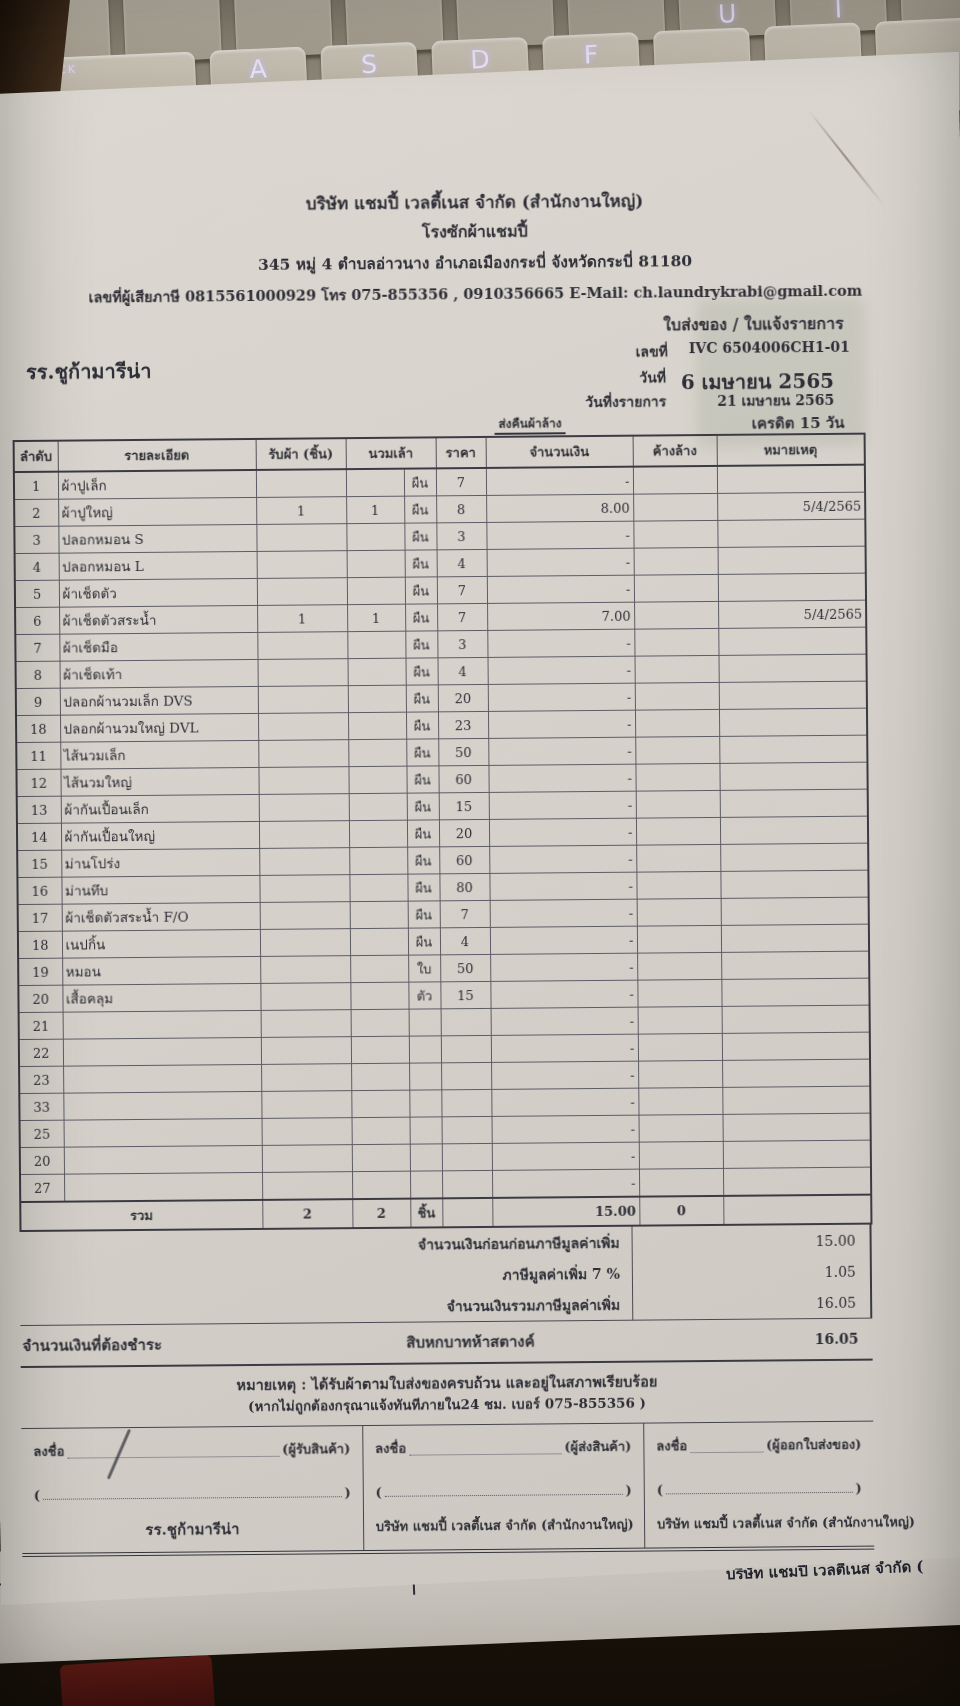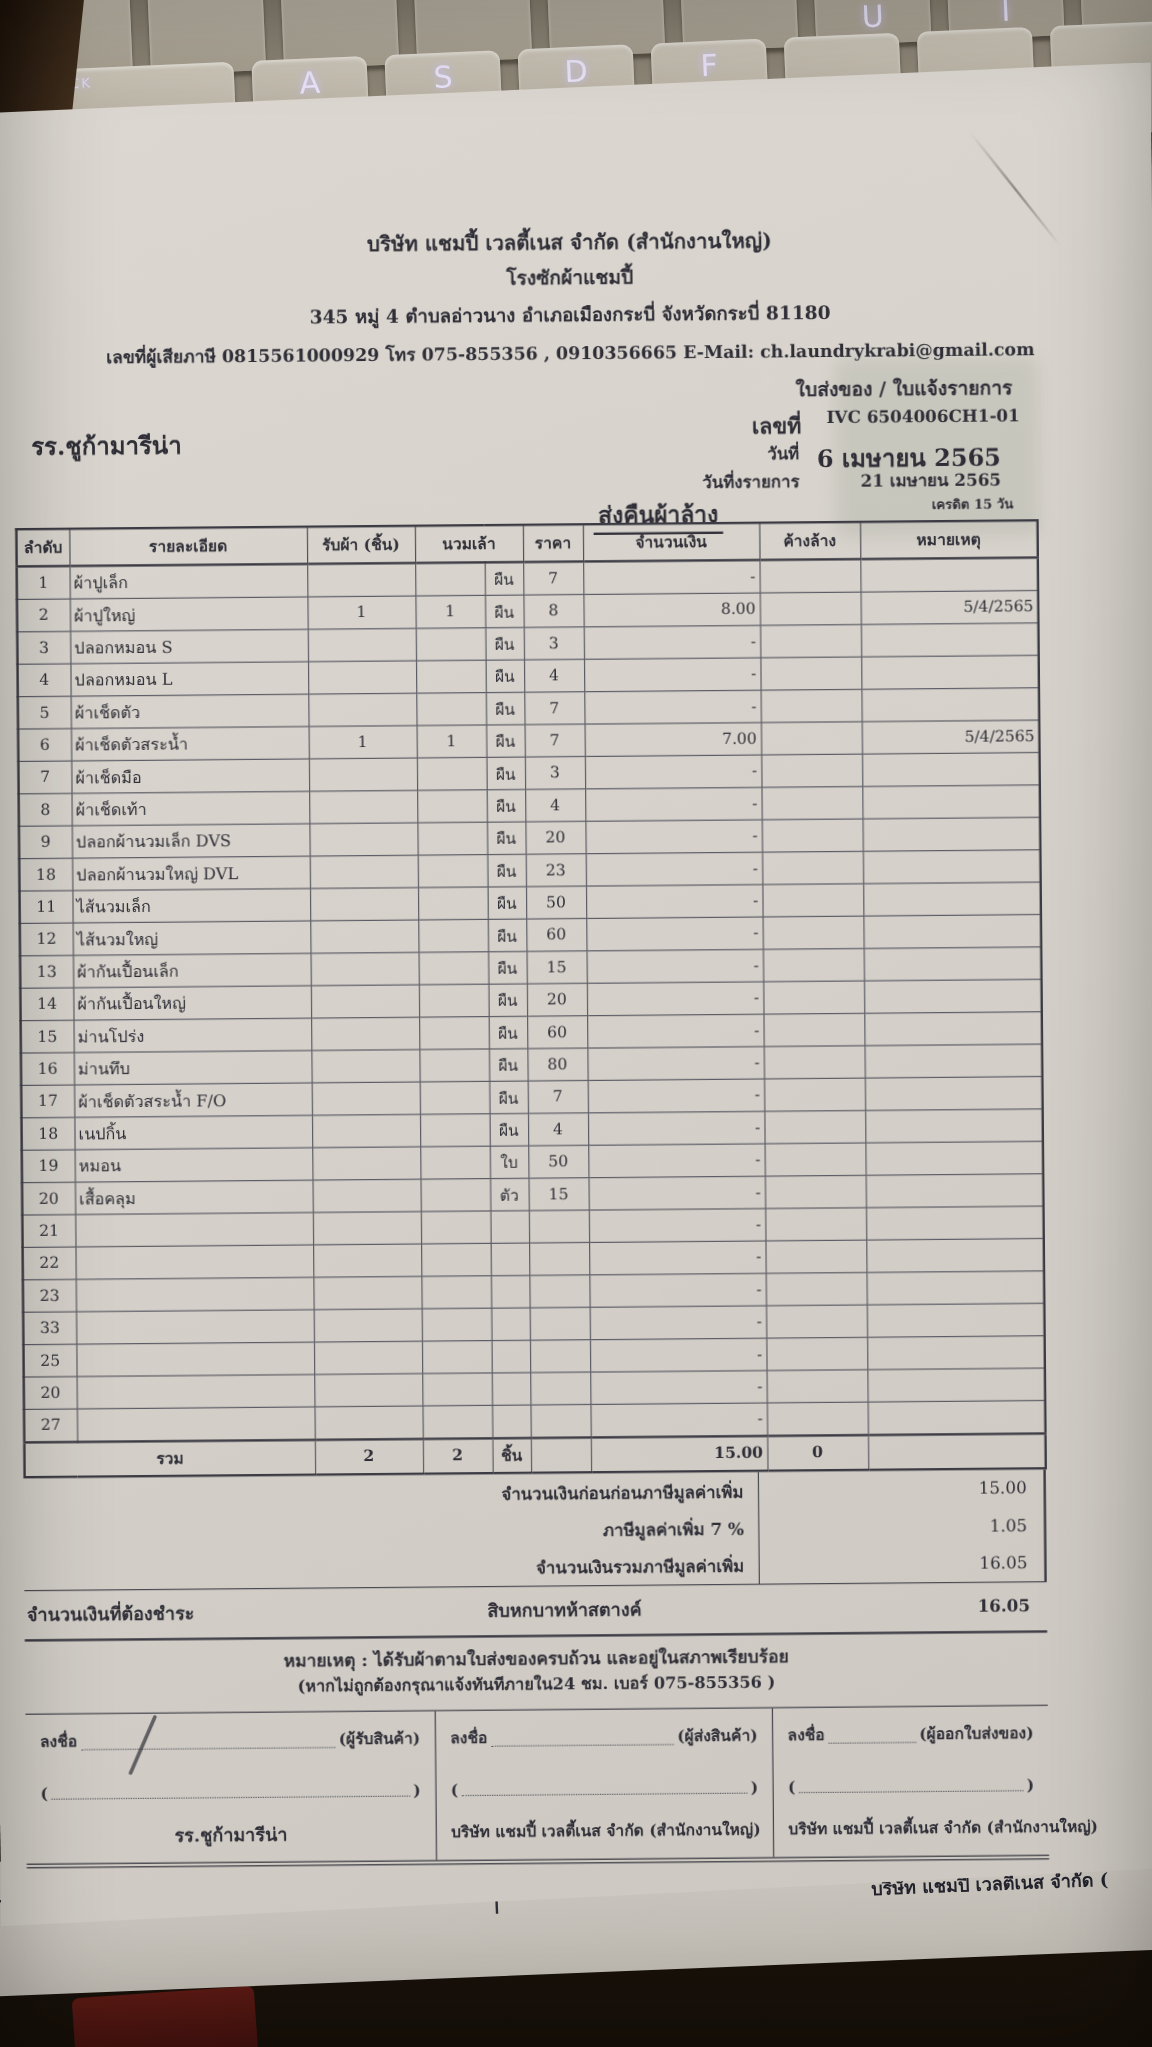--- a/index.html
+++ b/index.html
@@ -158,32 +158,32 @@
     <div class="pc">
       <div class="crease"></div>
       <div class="stamp-ghost"></div>
 
       <div class="hdr" style="top:188px;font-size:17px;">บริษัท แชมปี้ เวลตี้เนส จำกัด (สำนักงานใหญ่)</div>
       <div class="hdr" style="top:219px;font-size:16px;">โรงซักผ้าแชมปี้</div>
       <div class="hdr" style="top:250px;font-size:15.5px;">345 หมู่ 4 ตำบลอ่าวนาง อำเภอเมืองกระบี่ จังหวัดกระบี่ 81180</div>
       <div class="hdr" style="top:282px;font-size:14.5px;">เลขที่ผู้เสียภาษี 0815561000929 โทร 075-855356 , 0910356665 E-Mail: ch.laundrykrabi@gmail.com</div>
 
       <div class="rline" style="top:314px;right:112px;font-size:16px;">ใบส่งของ / ใบแจ้งรายการ</div>
-      <div class="rline" style="top:342px;right:288px;font-size:18px;margin-left:16px;">เลขที่</div>
+      <div class="rline" style="top:342px;right:288px;font-size:14px;margin-left:16px;">เลขที่</div>
       <div class="rline" style="top:342px;right:106px;font-size:14px;">IVC 6504006CH1-01</div>
 
       <div class="rline" style="top:352px;left:30px;font-size:20px;">รร.ชูก้ามารีน่า</div>
 
       <div class="rline" style="top:368px;right:290px;font-size:14px;">วันที่</div>
       <div class="rline" style="top:368px;right:122px;font-size:20px;">6 เมษายน 2565</div>
       <div class="rline" style="top:392px;right:290px;font-size:14px;">วันที่งรายการ</div>
       <div class="rline" style="top:392px;right:122px;font-size:14px;">21 เมษายน 2565</div>
 
-      <div class="rline" style="top:414px;left:498px;font-size:19px;border-bottom:2.5px solid #34333c;padding:0 4px;">ส่งคืนผ้าล้าง</div>
-      <div class="rline" style="top:414px;right:112px;font-size:11px;">เครดิต 15 วัน</div>
+      <div class="rline" style="top:414px;left:498px;font-size:12px;border-bottom:2.5px solid #34333c;padding:0 4px;">ส่งคืนผ้าล้าง</div>
+      <div class="rline" style="top:414px;right:112px;font-size:15px;">เครดิต 15 วัน</div>
 
       <div class="tblwrap">
         <table class="inv">
           <colgroup>
             <col style="width:44px">
               <col style="width:198px">
               <col style="width:90px">
             <col style="width:58px">
               <col style="width:32px">
               <col style="width:50px">

